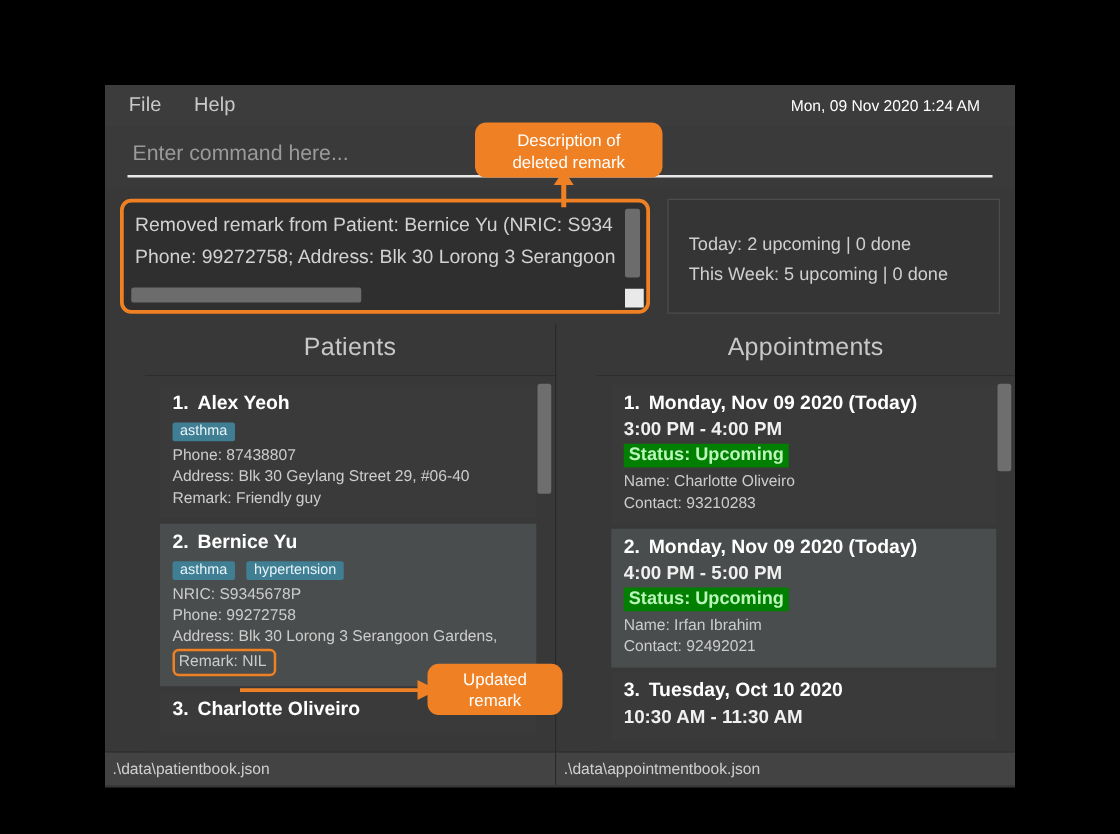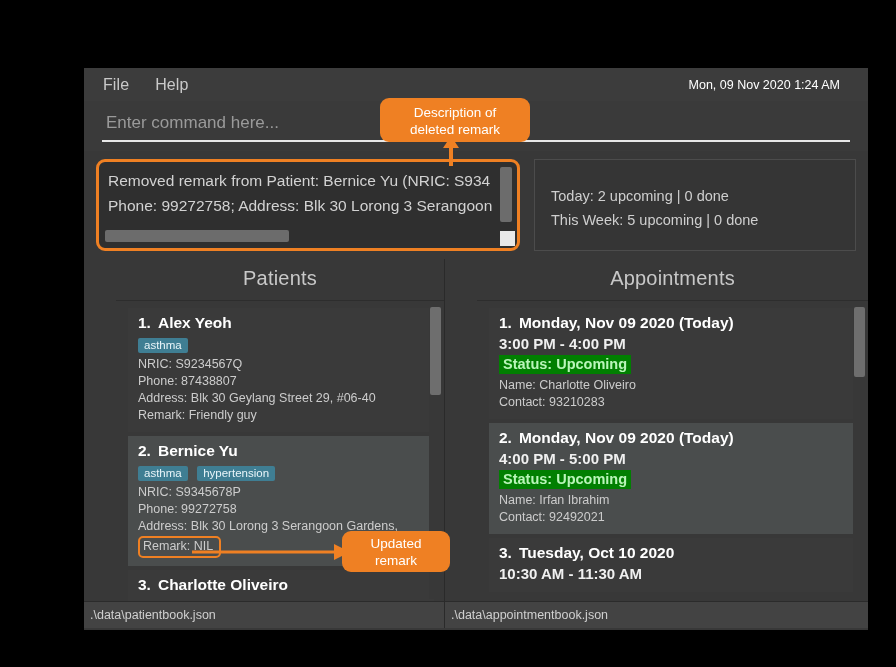--- a/index.html
+++ b/index.html
@@ -9,21 +9,21 @@
     width: 896px;
     height: 667px;
     overflow: hidden;
     font-family: "Liberation Sans", sans-serif;
   }
 
   #app-window {
     position: absolute;
     left: 84px;
     top: 68px;
-    width: 784px;
+    width: 728px;
     height: 562px;
     background: #383838;
     color: #d6d6d6;
     overflow: hidden;
   }
 
   
   .menu-bar {
     height: 33px;
     background: #3c3c3c;
@@ -332,21 +332,20 @@
       <div class="panel-title">Patients</div>
       <div class="list-area">
 
         <div class="card">
           <div class="card-title">
             <span class="idx">1.</span><span>Alex Yeoh</span>
           </div>
           <div class="tags">
             <span class="tag">asthma</span>
           </div>
-          <div class="field">NRIC: S9234567Q</div>
           <div class="field">Phone: 87438807</div>
           <div class="field">Address: Blk 30 Geylang Street 29, #06-40</div>
           <div class="field">Remark: Friendly guy</div>
         </div>
 
         <div class="card selected">
           <div class="card-title">
             <span class="idx">2.</span><span>Bernice Yu</span>
           </div>
           <div class="tags">

